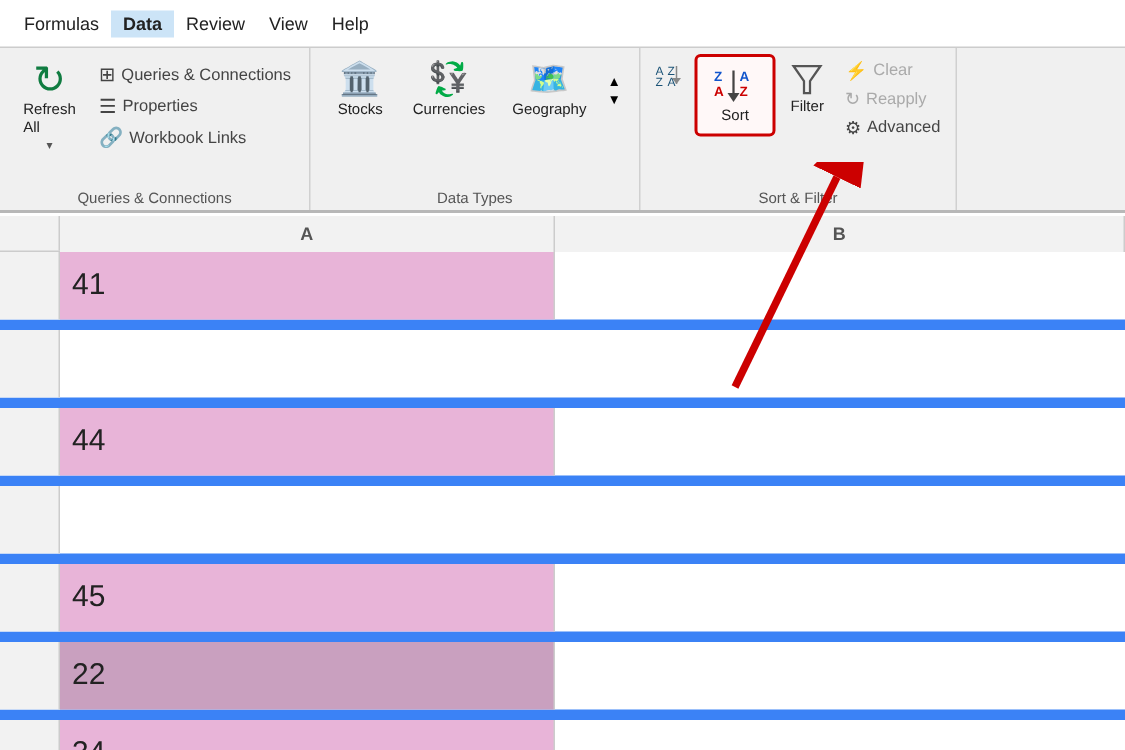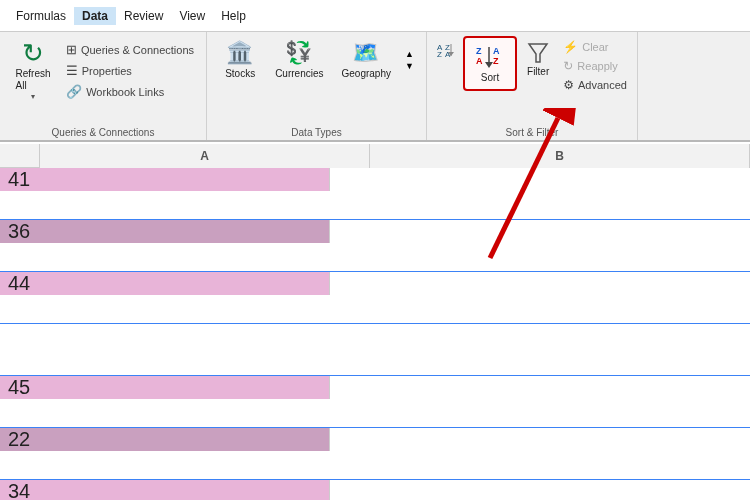--- a/index.html
+++ b/index.html
@@ -217,22 +217,22 @@
       font-weight: 600;
       color: #555;
       background: #f2f2f2;
       height: 24px;
     }
     .col-a { width: 330px; }
     .col-b { flex: 1; }
 
     .data-row {
       display: flex;
-      flex-direction: column;
-      border-bottom: 1px solid #3b82f6;
+      flex-direction: row;
+      border-bottom: 7px solid #3b82f6;
       height: 52px;
     }
     .row-num {
       width: 40px;
       display: flex;
       align-items: center;
       justify-content: center;
       border-right: 1px solid #ccc;
       font-size: 12px;
       color: #555;
@@ -408,21 +408,20 @@
     <div class="col-header col-b">B</div>
   </div>
 
   <div class="data-row">
     <div class="row-num"></div>
     <div class="cell-a pink">41</div>
     <div class="cell-b"></div>
   </div>
   <div class="data-row">
     <div class="row-num"></div>
-    <div class="cell-a mauve">36</div>
     <div class="cell-b"></div>
   </div>
   <div class="data-row">
     <div class="row-num"></div>
     <div class="cell-a pink">44</div>
     <div class="cell-b"></div>
   </div>
   <div class="data-row">
     <div class="row-num"></div>
     <div class="cell-b"></div>

